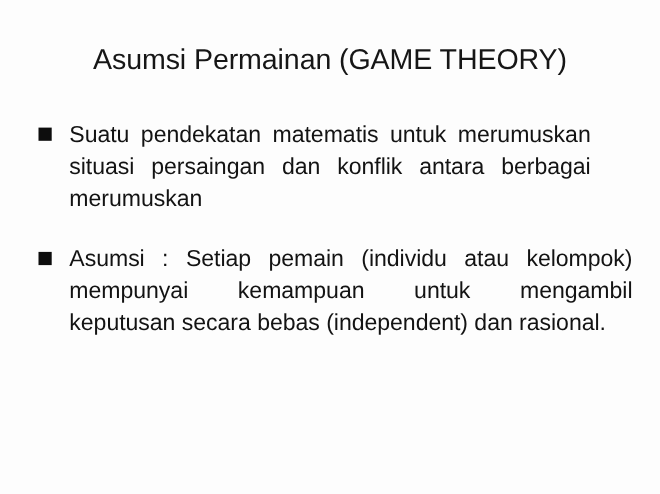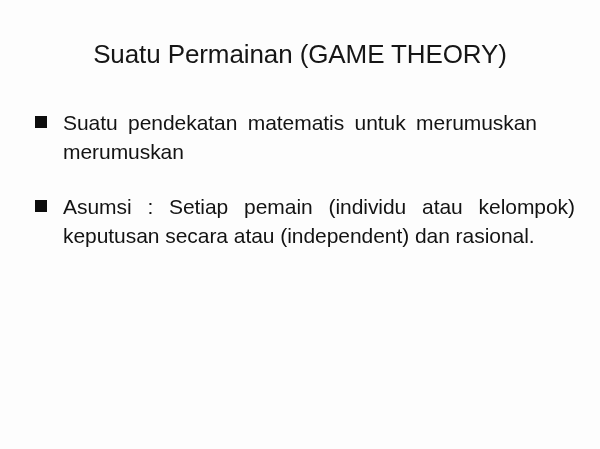--- a/index.html
+++ b/index.html
@@ -89,31 +89,32 @@
     display: block;
     text-align: justify;
     text-align-last: justify;
   }
 </style>
 </head>
 <body>
 
 <div id="slide">
 
-  <div id="slide-title">Suatu Permainan (GAME THEORY)</div>
+  <div id="slide-title">Asumsi Permainan (GAME THEORY)</div>
 
   <div id="body">
 
     <div class="bullet-row">
       <span class="bullet-marker"></span>
-      <div class="bullet-text align-left"><span class="jline">Suatu pendekatan matematis untuk merumuskan</span><span class="last-line">merumuskan</span></div>
+      <div class="bullet-text align-left"><span class="jline">Suatu pendekatan matematis untuk merumuskan</span><span class="jline">situasi persaingan dan konflik antara berbagai</span><span class="last-line">merumuskan</span></div>
     </div>
 
     <div class="bullet-row">
       <span class="bullet-marker"></span>
       <div class="bullet-text align-justify">
           <span class="jline">Asumsi : Setiap pemain (individu atau kelompok)</span>
-          <span class="last-line">keputusan secara atau (independent) dan rasional.</span>
+          <span class="jline">mempunyai kemampuan untuk mengambil</span>
+          <span class="last-line">keputusan secara bebas (independent) dan rasional.</span>
         </div>
     </div>
 
   </div>
 </div>
 
 </body></html>

